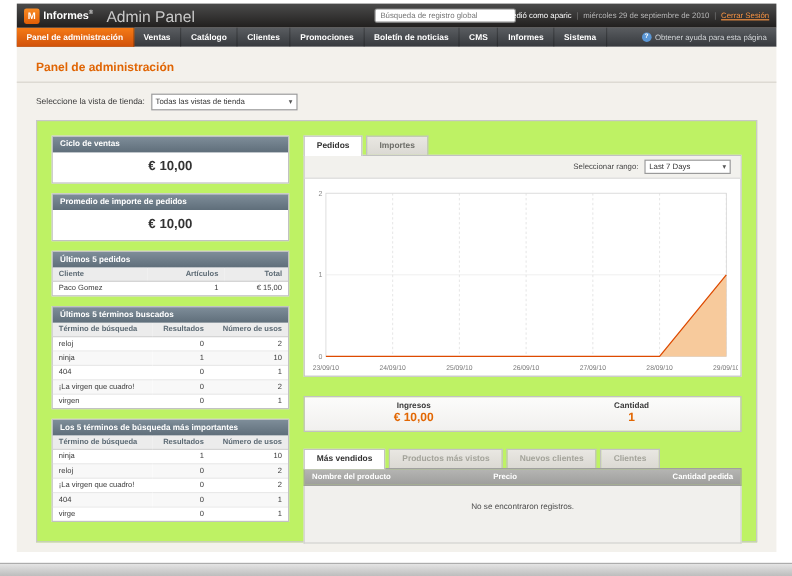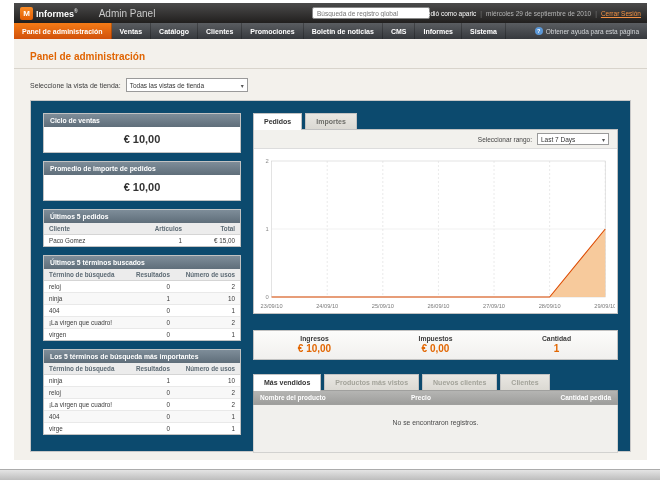--- a/index.html
+++ b/index.html
@@ -7,21 +7,21 @@
   body { background:#ffffff; font-family:"Liberation Sans", sans-serif; overflow:hidden; position:relative; }
 
   .app { position:absolute; top:3px; left:14px; width:633px; }
 
   
   .header { height:20px; background:linear-gradient(#4b4b4b,#211f1e); display:flex; align-items:center; padding:0 6px; position:relative; }
   .brand { display:flex; align-items:center; gap:3px; }
   .logo-mark { width:13px; height:13px; background:linear-gradient(#f98b25,#e25d04); border-radius:2px; color:#fff; font-size:8px; font-weight:bold; display:flex; align-items:center; justify-content:center; }
   .brand-name { color:#fff; font-size:9px; font-weight:bold; }
   .reg { font-size:5px; color:#ddd; vertical-align:super; }
-  .brand-product { color:#c9c9c9; font-size:10px; margin-left:18px; }
+  .brand-product { color:#c9c9c9; font-size:13px; margin-left:8px; }
   .global-search { position:absolute; left:298px; top:4px; width:118px; height:12px; font-size:6.5px; border:1px solid #888; border-radius:2px; padding:0 4px; color:#444; background:#fff; font-family:inherit; }
   .header-right { position:absolute; right:6px; top:0; height:20px; display:flex; align-items:center; gap:4px; font-size:6.5px; white-space:nowrap; }
   .hr-user { color:#fff; }
   .hr-sep { color:#777; }
   .hr-date { color:#b5b5b5; }
   .hr-logout { color:#f59243; text-decoration:underline; cursor:pointer; }
 
   
   .nav { height:16px; background:linear-gradient(#5a5d61,#36393d); display:flex; align-items:stretch; }
   .nav-item { display:flex; align-items:center; padding:0 8px; color:#fff; font-size:7px; font-weight:bold; border-right:1px solid rgba(0,0,0,0.25); cursor:pointer; text-decoration:none; white-space:nowrap; }
@@ -32,21 +32,21 @@
   
   .content { background:#f3f1ec; padding-bottom:8px; }
   .page-title { color:#e06504; font-size:10px; font-weight:bold; padding:12px 16px 6px; }
   .title-rule { border-bottom:1px solid #d8d4cc; }
   .store-switcher { display:flex; align-items:center; gap:5px; padding:9px 16px 0; font-size:7px; color:#3c3c3c; }
 
   .select { display:inline-flex; align-items:center; justify-content:space-between; background:#fff; border:1px solid #9a9a9a; height:14px; font-size:6.5px; color:#333; padding:0 3px; min-width:122px; cursor:pointer; }
   .select .caret { font-size:6px; color:#555; margin-left:4px; }
   .select.small { min-width:72px; height:12px; }
 
-  .dash-panel { margin:8px 16px 0; background:#0c4a6e; border:1px solid #c8c8c8; padding:12px; display:flex; gap:12px; height:352px; }
+  .dash-panel { margin:8px 16px 0; background:#bef264; border:1px solid #c8c8c8; padding:12px; display:flex; gap:12px; height:352px; }
 
   
   .dash-side { width:198px; flex:none; }
   .dash-box { border:1px solid #c2c2c2; margin-bottom:8px; background:#fff; }
   .box-head { background:linear-gradient(#7e8d99,#5f6e7a); color:#fff; font-size:6.8px; font-weight:bold; padding:3px 6px; }
   .box-value { text-align:center; font-size:11px; font-weight:bold; color:#333; padding:6px 0 7px; }
   .mini-table { width:100%; border-collapse:collapse; font-size:6.3px; }
   .mini-table th { background:#ececec; color:#5c6a74; font-weight:bold; padding:2px 5px; border-bottom:1px solid #d5d5d5; white-space:nowrap; }
   .mini-table td { padding:2px 5px; border-bottom:1px solid #e9e9e9; color:#3a3a3a; white-space:nowrap; overflow:hidden; }
   .mini-table tbody tr:nth-child(even) td { background:#f8f8f8; }
@@ -282,24 +282,20 @@
               </svg>
           </div>
         </div>
 
         <div class="stats">
           <div class="stat">
             <div class="stat-label">Ingresos</div>
             <div class="stat-value">€ 10,00</div>
           </div>
           <div class="stat">
-            <div class="stat-label">Impuestos</div>
-            <div class="stat-value">€ 0,00</div>
-          </div>
-          <div class="stat">
             <div class="stat-label">Cantidad</div>
             <div class="stat-value">1</div>
           </div>
         </div>
 
         <div class="tabs bottom">
           <a class="tab active">Más vendidos</a>
           <a class="tab disabled">Productos más vistos</a>
           <a class="tab disabled">Nuevos clientes</a>
           <a class="tab disabled">Clientes</a>

